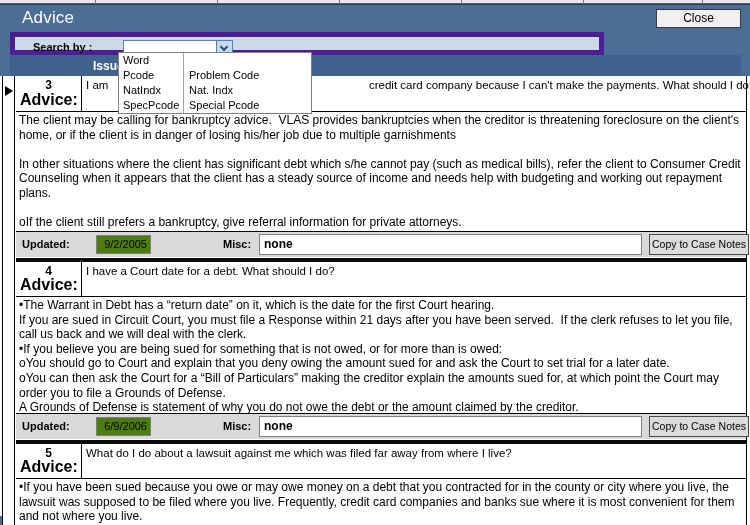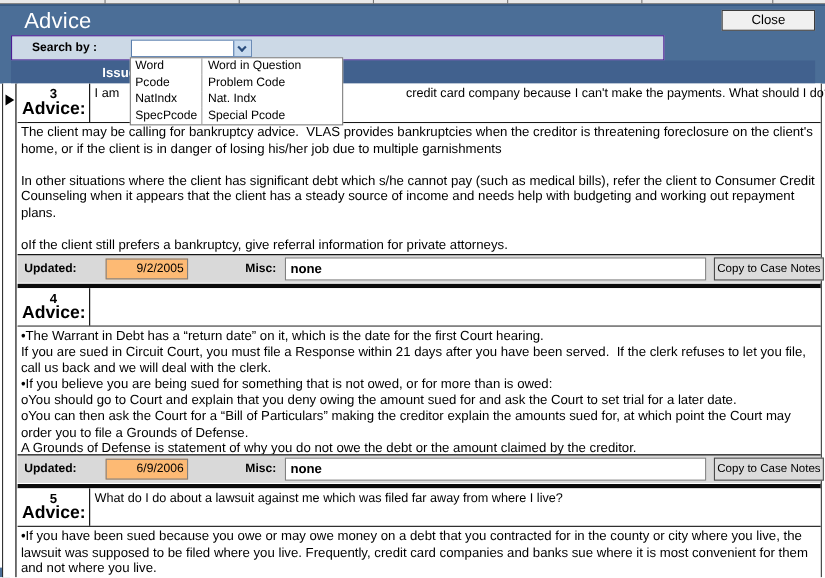--- a/index.html
+++ b/index.html
@@ -6,24 +6,24 @@
   *{box-sizing:border-box;}
   #screen{
     position:relative;width:750px;height:525px;overflow:hidden;
     font-family:"Liberation Sans", sans-serif;color:#000;background:#ffffff;
   }
   
   .tabstrip{position:absolute;left:0;top:0;width:750px;height:4px;background:#e9e9e9;border-bottom:1px solid #5a5a5a;}
   .tabtick{position:absolute;top:0;width:1px;height:4px;background:#777;}
   
   .bluehead{position:absolute;left:0;top:4px;width:750px;height:72px;background:#4b6e97;border-top:1px solid #22456e;}
-  .title{position:absolute;left:22px;top:3px;font-size:20px;color:#ffffff;letter-spacing:.2px;}
+  .title{position:absolute;left:22px;top:3px;font-size:17px;color:#ffffff;letter-spacing:.2px;}
   .btn{background:#f0f0f0;border:1px solid #3c3c3c;color:#000;text-align:center;cursor:default;}
   .close-btn{position:absolute;left:656px;top:4px;width:85px;height:19px;font-size:12px;line-height:17px;}
-  .searchbar{position:absolute;left:10px;top:27px;width:594px;height:23px;background:#ccd9e6;border:1px solid #4c1d95;}
+  .searchbar{position:absolute;left:10px;top:27px;width:594px;height:23px;background:#ccd9e6;border:5px solid #4c1d95;}
   .search-label{position:absolute;left:18px;top:0;font-size:11px;font-weight:bold;line-height:21px;}
   .combo{position:absolute;left:108px;top:3px;width:110px;height:16px;background:#ffffff;border:1px solid #5a7fae;}
   .combo-input{position:absolute;left:0;top:0;right:17px;bottom:0;font-size:11px;padding-left:3px;}
   .combo-arrow{position:absolute;right:0;top:0;width:16px;height:14px;background:#c7daee;border-left:1px solid #5a7fae;}
   .combo-arrow i{position:absolute;left:4px;top:3px;width:6px;height:6px;border-left:2px solid #2a4d7d;border-bottom:2px solid #2a4d7d;transform:rotate(-45deg);}
   .issuebar{position:absolute;left:10px;top:50px;width:731px;height:22px;background:#41618e;}
   .issue-label{position:absolute;left:83px;top:0;font-size:12px;font-weight:bold;color:#ffffff;line-height:22px;}
   
   .droplist{position:absolute;left:118px;top:52px;width:194px;height:62px;background:#ffffff;border:1px solid #7f7f7f;z-index:30;font-size:11px;}
   .droprow{display:flex;height:15px;line-height:15px;}
@@ -35,21 +35,21 @@
   .selarrow{position:absolute;left:2px;top:10px;width:0;height:0;border-left:8px solid #000;border-top:5px solid transparent;border-bottom:5px solid transparent;}
   .qrow{position:absolute;left:13px;right:0;border-bottom:1px solid #000;background:#fff;}
   .numcell{position:absolute;left:0;top:0;bottom:0;width:66px;border-right:1px solid #000;}
   .recnum{display:block;text-align:center;font-size:12px;font-weight:bold;margin-top:2px;}
   .advlabel{position:absolute;left:4px;bottom:2px;font-size:16px;font-weight:bold;}
   .qtext{position:absolute;left:70px;top:3px;right:2px;font-size:11.5px;white-space:nowrap;overflow:hidden;}
   .qfrag2{position:absolute;left:353px;top:3px;font-size:11.5px;white-space:nowrap;}
   .advbody{position:absolute;left:13px;right:0;background:#fff;font-size:12px;line-height:14.6px;padding:1px 3px;white-space:pre-wrap;overflow:hidden;}
   .footer{position:absolute;left:13px;right:0;height:26px;background:#d9d9d9;border-top:1px solid #000;}
   .f-updated{position:absolute;left:6px;top:0;font-size:11px;font-weight:bold;line-height:25px;}
-  .f-date{position:absolute;left:80px;top:3px;width:75px;height:19px;background:#fdba74;border:1px solid #808080;font-size:11px;line-height:17px;text-align:right;padding-right:3px;}
+  .f-date{position:absolute;left:80px;top:3px;width:55px;height:19px;background:#4d7c0f;border:1px solid #808080;font-size:11px;line-height:17px;text-align:right;padding-right:3px;}
   .f-misclabel{position:absolute;left:207px;top:0;font-size:11px;font-weight:bold;line-height:25px;}
   .f-misc{position:absolute;left:243px;top:2px;width:383px;height:21px;background:#fff;border:1px solid #808080;font-size:12px;font-weight:bold;line-height:19px;padding-left:4px;}
   .copy-btn{position:absolute;left:633px;top:2px;width:100px;height:21px;background:#dcdcdc;border:1px solid #4a4a4a;font-size:10.5px;line-height:19px;text-align:center;}
   .sep{position:absolute;left:13px;right:0;height:4px;background:#0a0a0a;}
   .navcorner{position:absolute;left:0;top:516px;width:9px;height:9px;background:#4b6e97;}
 </style>
 </head>
 <body>
 
 <div id="screen">
@@ -78,21 +78,20 @@
     </div>
 
     <div class="issuebar">
       <span class="issue-label">Issue</span>
     </div>
   </div>
 
   <div class="droplist">
     <div class="droprow">
       <span class="dropcode">Word</span>
-      <span class="droplabel">Word in Question</span>
     </div>
     <div class="droprow">
       <span class="dropcode">Pcode</span>
       <span class="droplabel">Problem Code</span>
     </div>
     <div class="droprow">
       <span class="dropcode">NatIndx</span>
       <span class="droplabel">Nat. Indx</span>
     </div>
     <div class="droprow">
@@ -126,20 +125,21 @@
       <div class="f-misc">none</div>
       <div class="btn copy-btn">Copy to Case Notes</div>
     </div>
     <div class="sep" style="top:182px;"></div>
 
     <div class="qrow" style="top:186px;height:35px;">
       <div class="numcell">
         <span class="recnum">4</span>
         <span class="advlabel">Advice:</span>
       </div>
+      <div class="qtext">I have a Court date for a debt.  What should I do?</div>
     </div>
     <div class="advbody" style="top:221px;height:116px;">•The Warrant in Debt has a “return date” on it, which is the date for the first Court hearing.
 If you are sued in Circuit Court, you must file a Response within 21 days after you have been served.  If the clerk refuses to let you file, call us back and we will deal with the clerk.
 •If you believe you are being sued for something that is not owed, or for more than is owed:
 oYou should go to Court and explain that you deny owing the amount sued for and ask the Court to set trial for a later date.
 oYou can then ask the Court for a “Bill of Particulars” making the creditor explain the amounts sued for, at which point the Court may order you to file a Grounds of Defense.
 A Grounds of Defense is statement of why you do not owe the debt or the amount claimed by the creditor.</div>
     <div class="footer" style="top:337px;">
       <span class="f-updated">Updated:</span>
       <div class="f-date">6/9/2006</div>

